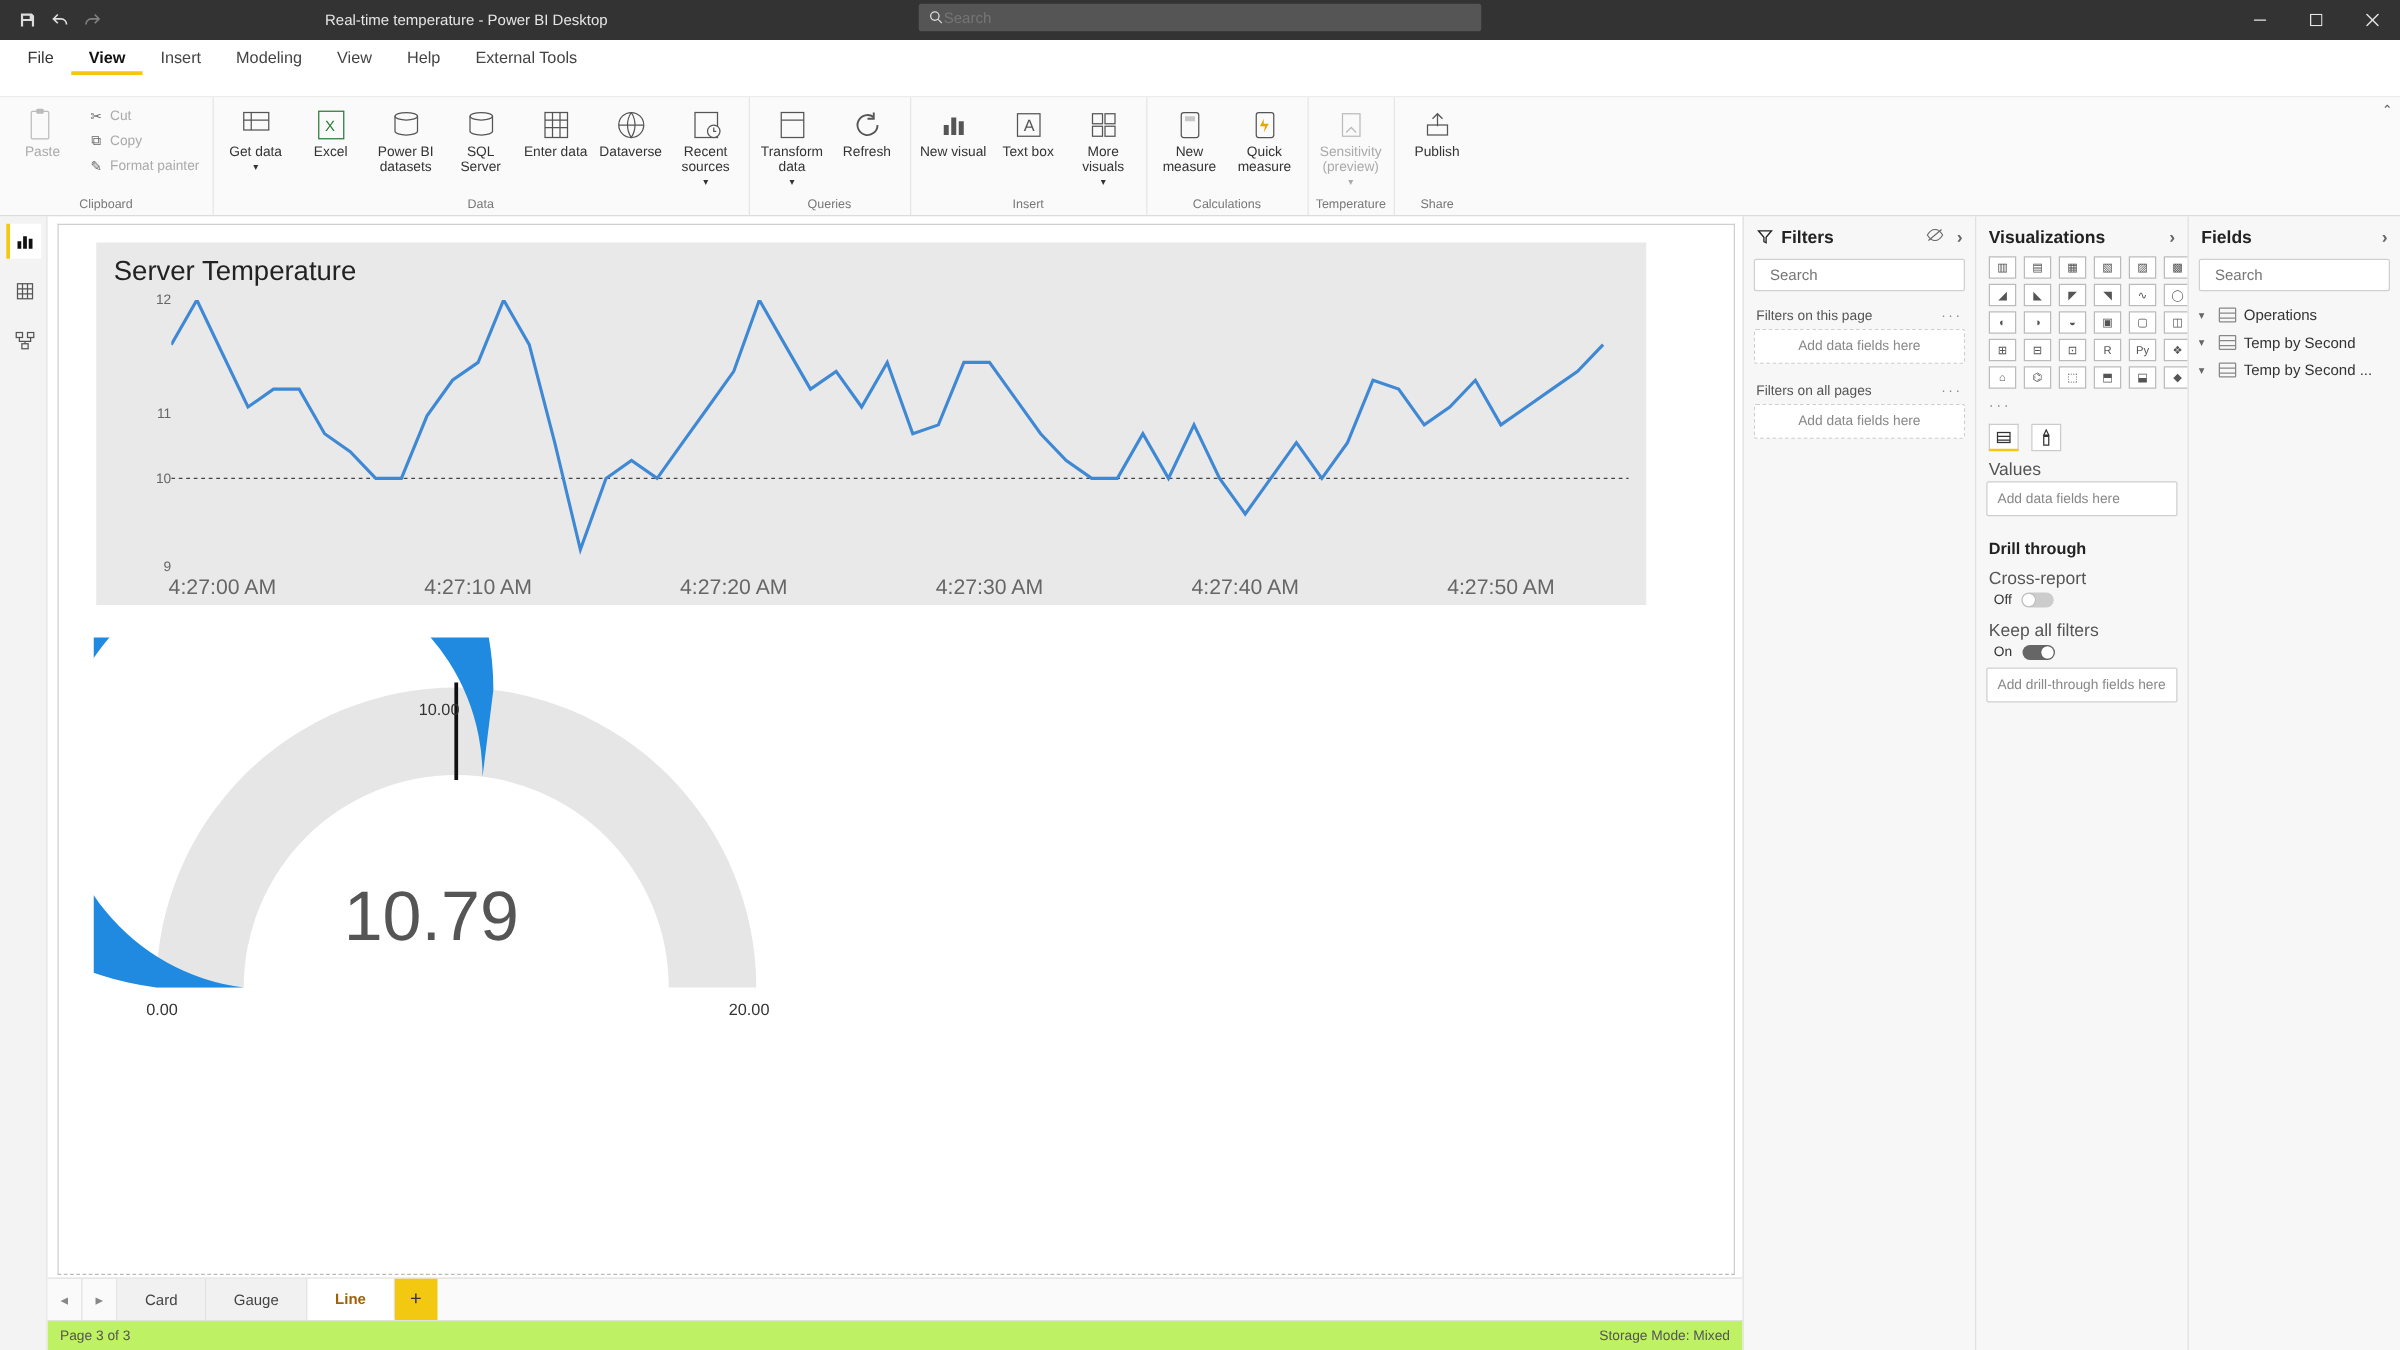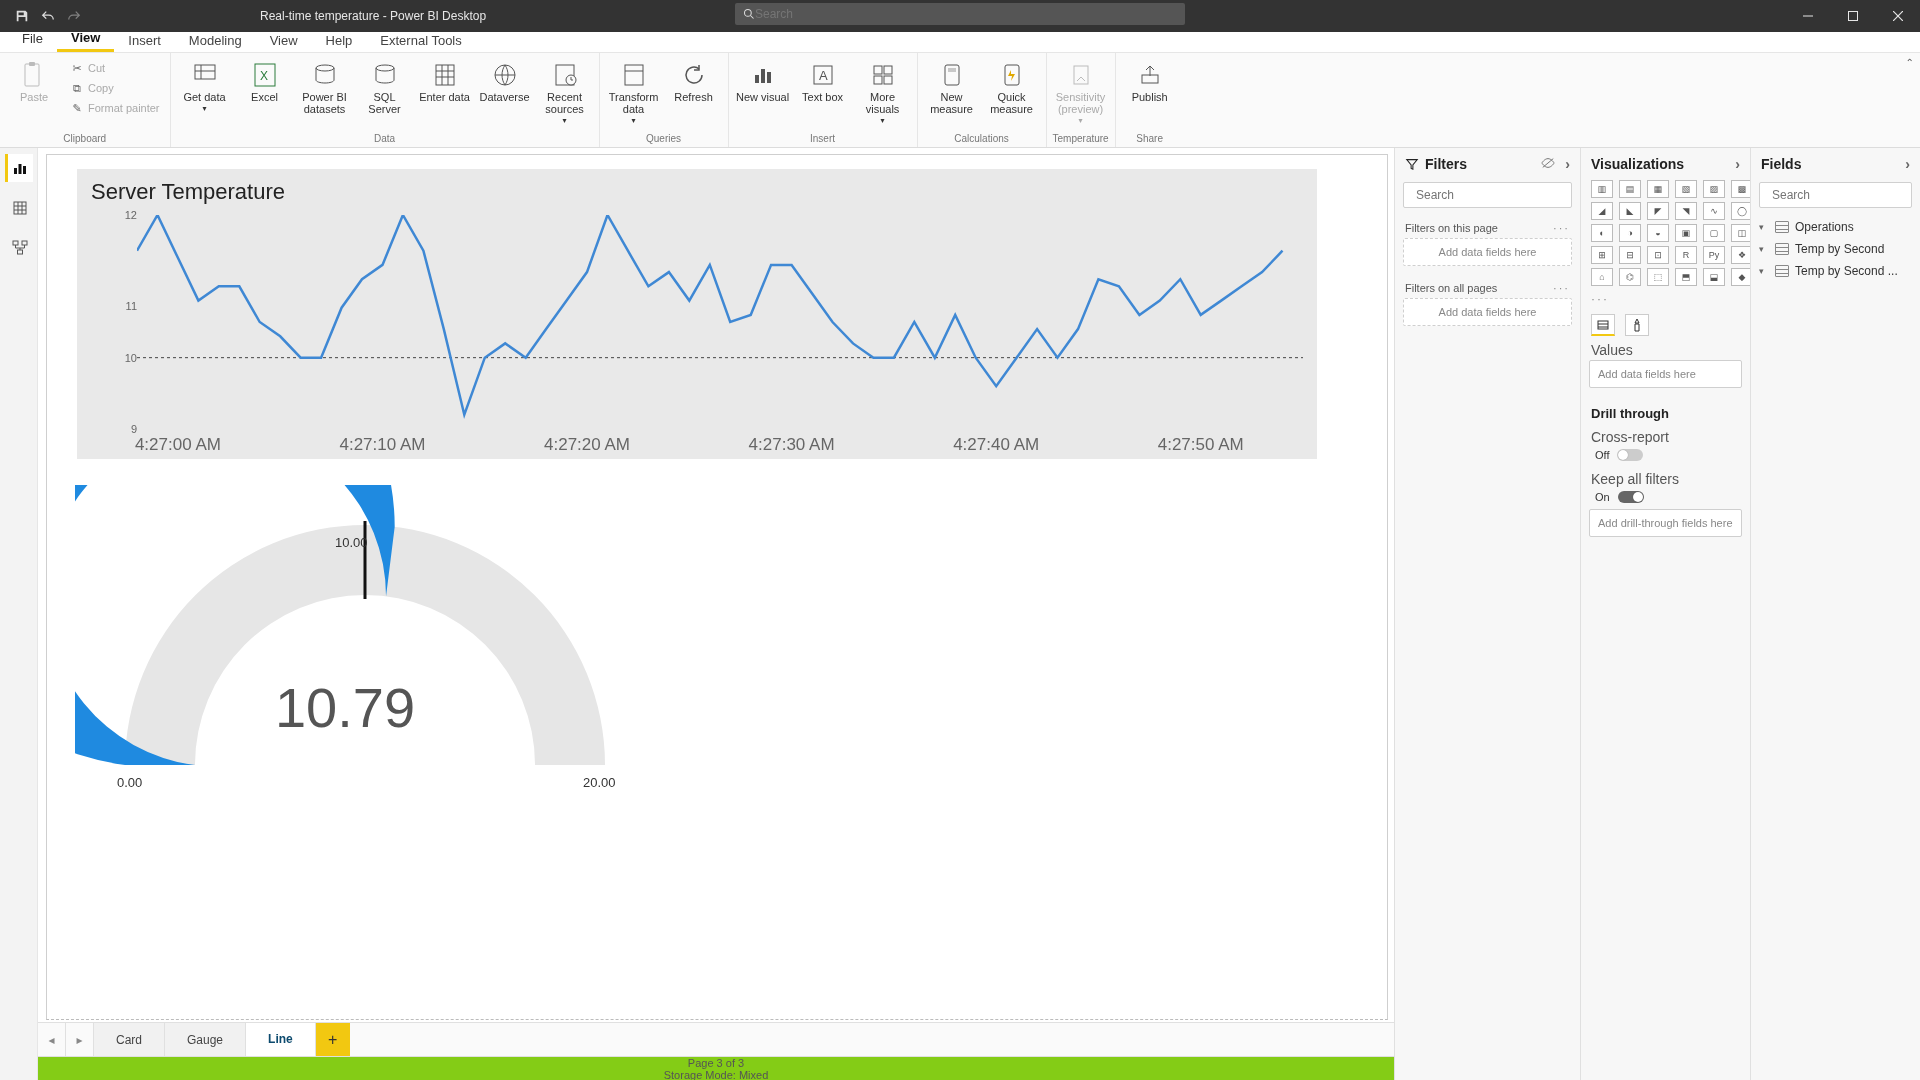--- a/index.html
+++ b/index.html
@@ -24,22 +24,22 @@
   }
   .titlebar .search-wrap input {
     flex: 1; background: transparent; border: 0; color: #ddd; font-size: 12px;
     outline: none;
   }
   .titlebar .win-btns { position: absolute; right: 0; top: 0; height: 100%; display: flex; }
   .titlebar .win-btns .win-btn { width: 45px; display: flex; align-items: center; justify-content: center; color: #e6e6e6; }
 
   
   .menubar {
-    height: 21px; background: #fff; border-bottom: 1px solid #e6e6e6;
-    display: flex; align-items: flex-end; padding: 0 8px; font-size: 13px;
+    height: 46px; background: #fff; border-bottom: 1px solid #e6e6e6;
+    display: flex; align-items: flex-start; padding: 0 8px; font-size: 13px;
   }
   .menubar .file-tab {
     padding: 6px 14px; color: #333;
   }
   .menubar .menu-item {
     padding: 6px 14px 4px; color: #444; cursor: default;
   }
   .menubar .menu-item.active {
     border-bottom: 3px solid #f2c811; font-weight: 600; color: #111;
   }
@@ -157,32 +157,32 @@
     display: flex; align-items: stretch; font-size: 12px;
   }
   .pages-row .nav-btn {
     width: 28px; display: flex; align-items: center; justify-content: center;
     color: #888; border-right: 1px solid #e0e0e0; cursor: default;
   }
   .pages-row .page-tab {
     padding: 0 22px; display: flex; align-items: center; border-right: 1px solid #e0e0e0;
     background: #f1f1f1; color: #444; cursor: default;
   }
-  .pages-row .page-tab.active { background: #fff; border-bottom: 2px solid #fff; margin-bottom: -1px; font-weight: 600; color: #0c4a6e; }
+  .pages-row .page-tab.active { background: #fff; border-bottom: 2px solid #fff; margin-bottom: -1px; font-weight: 600; color: #a16207; }
   .pages-row .add-page {
     width: 34px; display: flex; align-items: center; justify-content: center;
     background: #f2c811; color: #333; font-size: 16px; cursor: default;
   }
 
   
   .status-bar {
     position: absolute; left: 0; right: 0; bottom: 0; height: 24px;
-    border-top: 1px solid #e0e0e0; background: #84cc16;
+    border-top: 1px solid #e0e0e0; background: #bef264;
     display: flex; align-items: center; justify-content: space-between;
-    font-size: 11px; color: #555; padding: 0 10px; flex-direction: column;
+    font-size: 11px; color: #555; padding: 0 10px;
   }
 
   
   .panel {
     border-left: 1px solid #e0e0e0; background: #f7f7f7;
     display: flex; flex-direction: column; font-size: 12px; color: #333;
   }
   .panel .panel-head {
     display: flex; align-items: center; justify-content: space-between;
     padding: 8px 10px 6px; font-size: 14px; font-weight: 600; color: #222;

